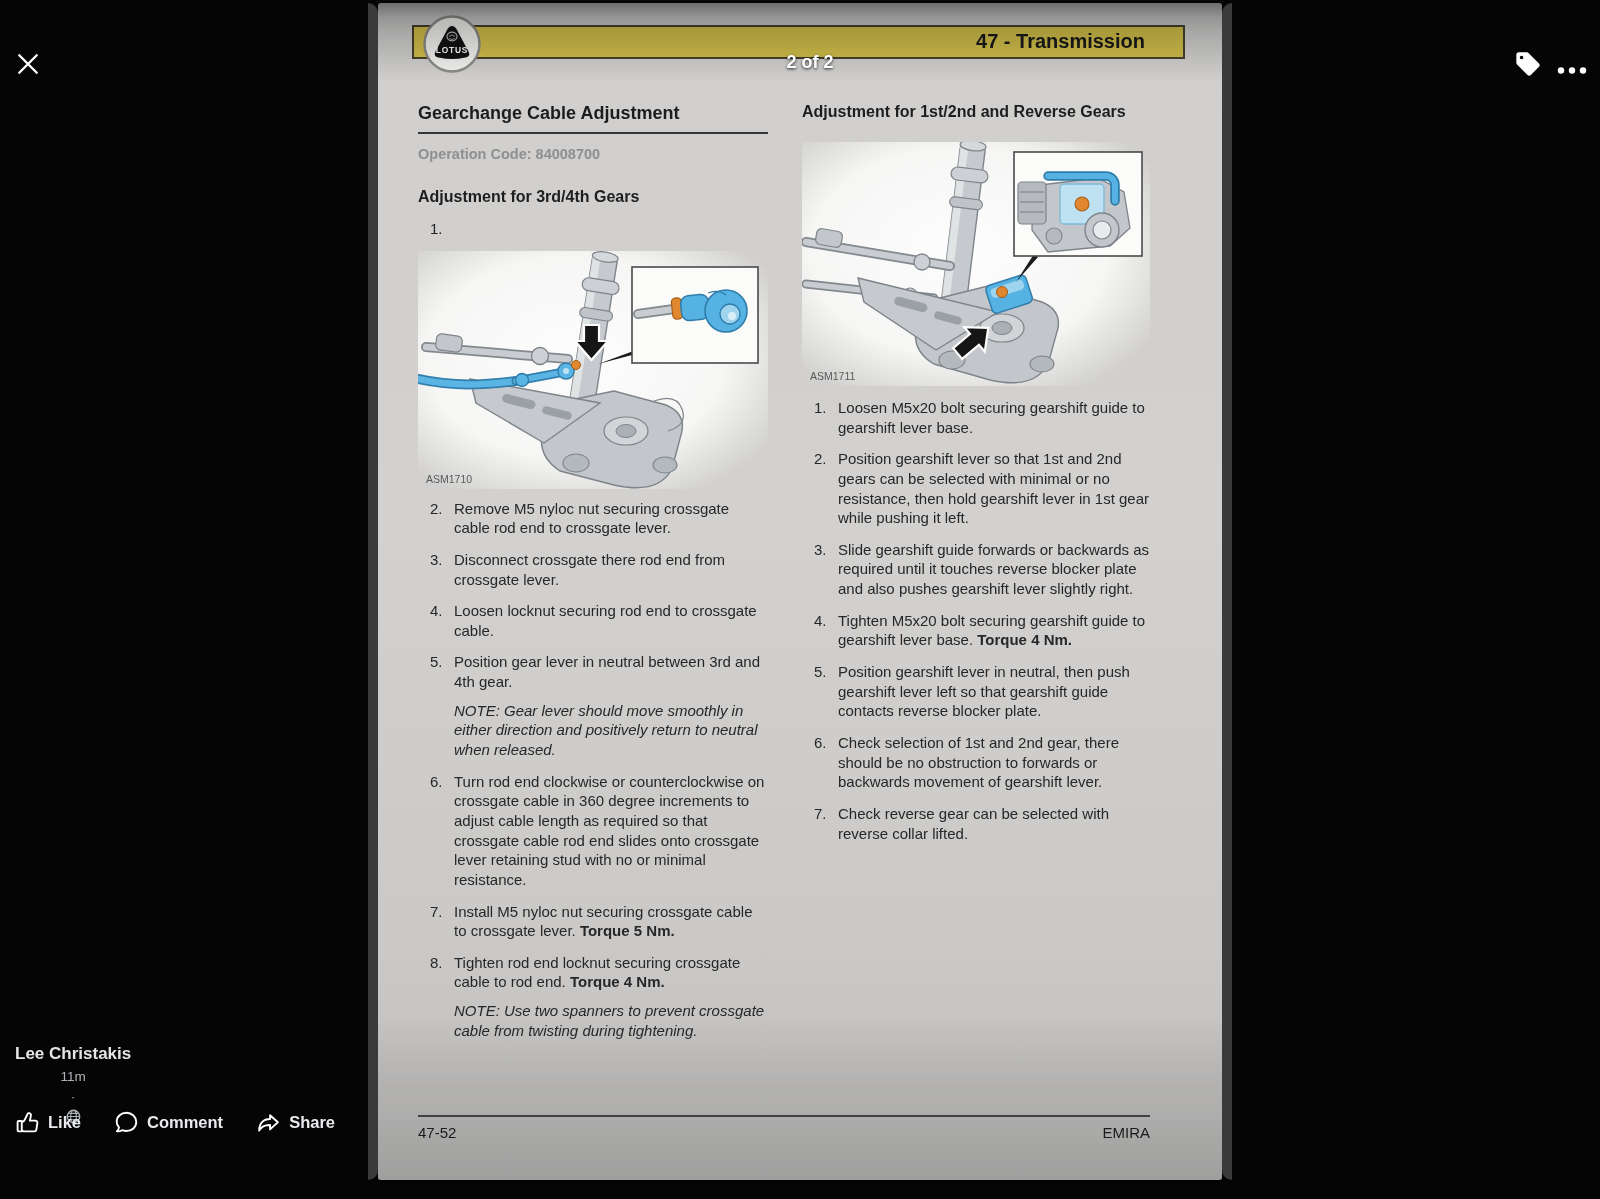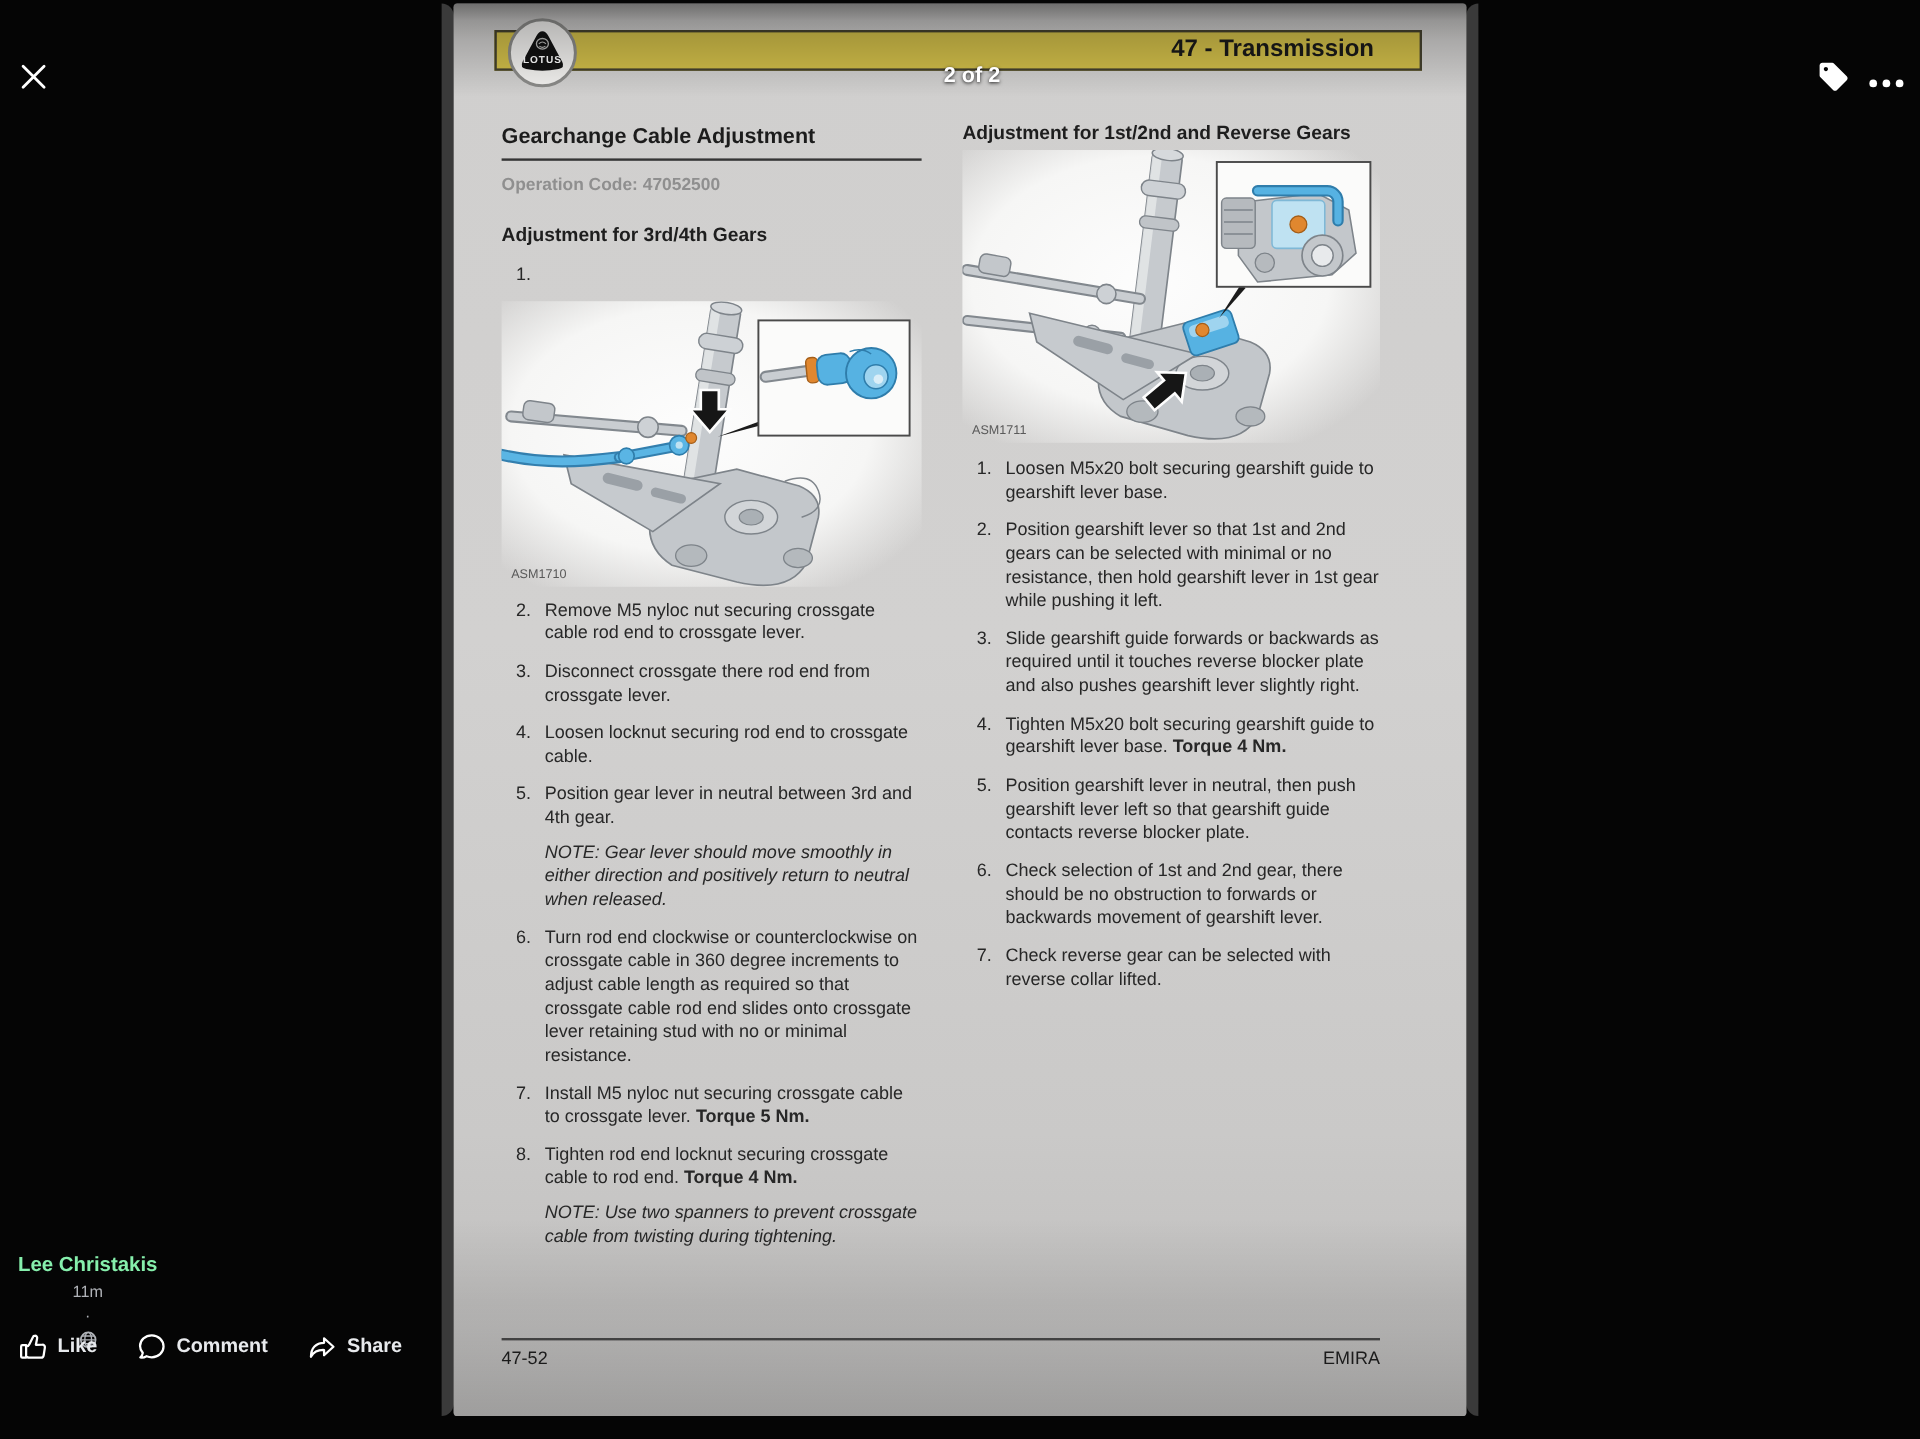--- a/index.html
+++ b/index.html
@@ -31,21 +31,21 @@
            font-size:18px;font-weight:bold;text-shadow:0 1px 3px rgba(0,0,0,.85);margin-left:10px;}
 
   
   .col{position:absolute;top:100px;color:#272727;}
   .col.left{left:40px;width:350px;}
   .col.right{left:424px;width:348px;}
   .doc-title{font-size:18px;font-weight:bold;color:#1c1c1c;border-bottom:2px solid #353535;
              padding-bottom:8px;margin:0;}
   .op-code{font-size:14.5px;font-weight:bold;color:#8f8f8f;margin-top:12px;}
   .sec-head{font-size:16px;font-weight:bold;color:#1e1e1e;margin:26px 0 13px 0;}
-  .sec-head.first{margin-top:0;margin-bottom:4px;}
+  .sec-head.first{margin-top:0;margin-bottom:21px;}
   .steps{font-size:15px;line-height:1.31;}
   .step{display:flex;margin-bottom:12px;}
   .step .num{flex:none;width:24px;margin-left:12px;}
   .step .stext{flex:1;}
   .step b{font-weight:bold;}
   .note{font-style:italic;margin-top:9px;}
   .xlink{color:#3f66b4;font-style:italic;text-decoration:underline;cursor:pointer;}
 
   
   .figure{position:relative;
@@ -59,21 +59,21 @@
   .page-footer{position:absolute;left:40px;top:1112px;width:732px;border-top:2px solid #4a4a4a;
                padding-top:7px;display:flex;justify-content:space-between;
                font-size:15px;font-weight:500;color:#1f1f1f;}
 
   
   .close-btn{position:absolute;left:14px;top:50px;width:28px;height:28px;cursor:pointer;}
   .tag-btn{position:absolute;left:1514px;top:50px;width:28px;height:28px;cursor:pointer;}
   .more-btn{position:absolute;left:1556px;top:61px;width:32px;height:9px;cursor:pointer;}
 
   .author-block{position:absolute;left:15px;top:1044px;color:#fff;}
-  .author-name{font-size:17px;font-weight:bold;color:#86efac;}
+  .author-name{font-size:17px;font-weight:bold;color:#e5e5e5;}
   .meta-row{display:flex;align-items:center;gap:5px;margin-top:5px;color:#b0b3b8;font-size:13.5px;flex-direction:column;}
   .actions{position:absolute;left:15px;top:1110px;display:flex;gap:33px;align-items:center;}
   .action{display:flex;align-items:center;gap:8px;color:#e8eaed;font-size:16.5px;font-weight:600;
           cursor:pointer;justify-content:space-between;}
   .action svg{display:block;}
 </style>
 </head>
 <body>
 
 <div class="stage">
@@ -89,21 +89,21 @@
     <svg class="logo" viewBox="0 0 60 60" width="60" height="60">
       <circle cx="30" cy="30" r="27.5" fill="#f2f1ef" stroke="#8b8b89" stroke-width="2.5"></circle>
       <path d="M30 12 Q33 12 35 16 L46.5 37.5 Q49 42.5 43.5 43.5 Q36 45 30 45 Q24 45 16.5 43.5 Q11 42.5 13.5 37.5 L25 16 Q27 12 30 12 Z" fill="#121212"></path>
       <ellipse cx="30" cy="22.5" rx="5" ry="4.4" fill="none" stroke="#b9b9b7" stroke-width="1.1"></ellipse>
       <path d="M27 22.5 q3 -3 6 0 M27.5 24.5 q2.5 2 5 0" stroke="#b9b9b7" stroke-width="0.9" fill="none"></path>
       <text x="30" y="38.5" text-anchor="middle" font-size="8.4" font-weight="bold" letter-spacing="0.8" fill="#ffffff" font-family="Liberation Sans, sans-serif">LOTUS</text>
     </svg>
 
     <div class="col left">
       <h1 class="doc-title">Gearchange Cable Adjustment</h1>
-      <div class="op-code">Operation Code: 47052500</div>
+      <div class="op-code">Operation Code: 84008700</div>
       <div class="sec-head">Adjustment for 3rd/4th Gears</div>
 
       <div class="steps">
           <div class="step">
             <span class="num">1.</span>
           </div>
         </div>
 
       <div class="figure fig1">
         <svg viewBox="0 0 350 238" width="350" height="238">

